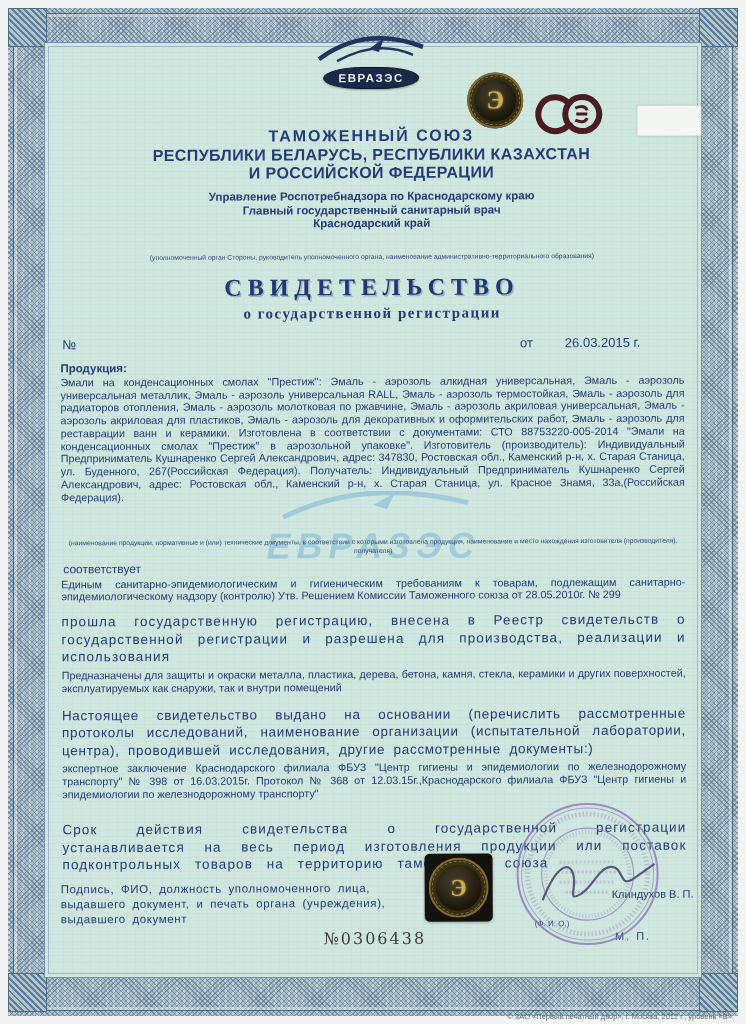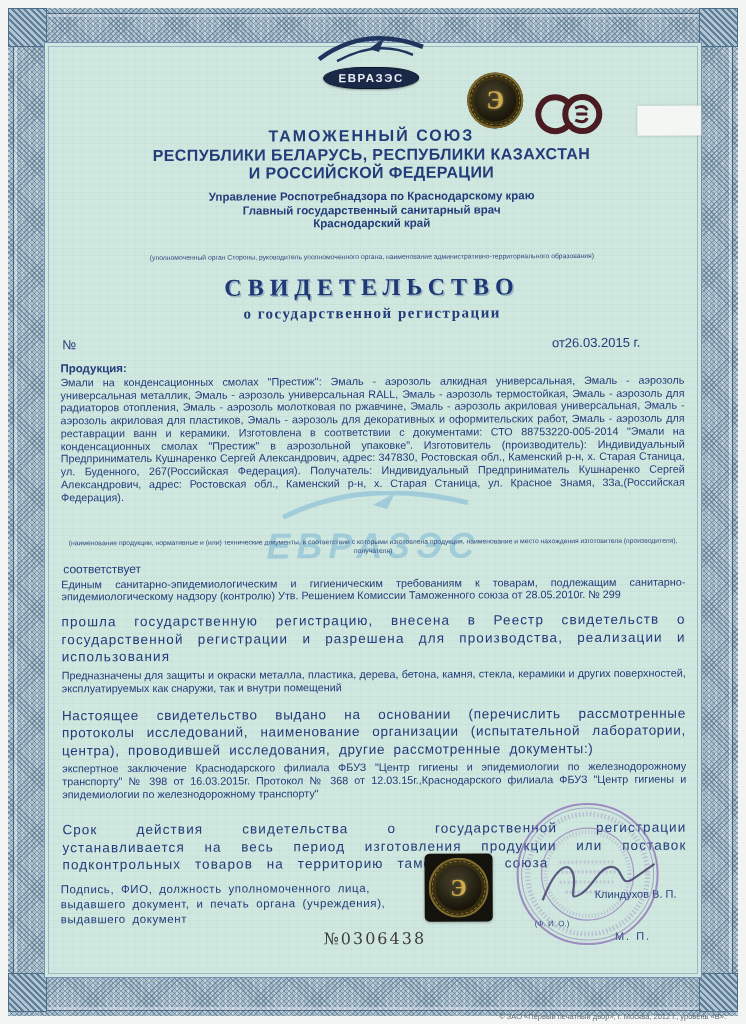--- a/index.html
+++ b/index.html
@@ -53,40 +53,40 @@
     font-size:24px;letter-spacing:6px;color:#1f3876;
     text-shadow:1.5px 1.5px 0 rgba(31,56,118,.28);
   }
   .doc-subtitle{margin-top:4px;text-align:center;font-family:"Liberation Serif",serif;font-weight:bold;
     font-size:15px;letter-spacing:1.5px;}
   
   .numrow{display:flex;align-items:baseline;margin-top:14px;font-size:13px;}
   .numrow .no{margin-left:2px;}
   .numrow .val{margin-left:70px;letter-spacing:.5px;}
   .numrow .spacer{flex:1;}
-  .numrow .ot{margin-right:0;}
+  .numrow .ot{margin-right:32px;}
   .numrow .date{margin-right:44px;}
   
   .product{margin-top:10px;}
   .product-label{font-weight:bold;font-size:11.5px;margin-bottom:2px;}
   .fine{font-size:10.8px;line-height:1.18;text-align:justify;}
   .cap.under-product{margin-top:36px;}
   .conforms-label{margin-top:6px;font-size:12px;margin-left:2px;}
   .conforms-text{margin-top:2px;}
   .big-par{margin-top:10px;font-size:13.5px;line-height:1.3;text-align:justify;
     letter-spacing:1.1px;word-spacing:9px;}
   .mid-par{margin-top:3px;font-size:10.8px;line-height:1.2;text-align:justify;}
   .basis{margin-top:12px;word-spacing:4px;letter-spacing:.7px;}
   .validity{margin-top:20px;}
   
   .sig-label{position:absolute;left:14px;top:838px;width:378px;
     font-size:11.5px;line-height:1.3;letter-spacing:.6px;word-spacing:3px;}
   .serial{position:absolute;left:0;right:0;top:886px;text-align:center;
     font-family:"DejaVu Serif",serif;font-size:16px;letter-spacing:2px;color:#3e3c3a;}
-  .signer{position:absolute;left:548px;top:846px;font-size:11px;}
+  .signer{position:absolute;left:565px;top:846px;font-size:11px;}
   .fio{position:absolute;left:488px;top:877px;font-size:8px;color:#33487f;}
   .mp{position:absolute;left:568px;top:888px;font-size:11px;letter-spacing:2px;}
   
   .emblem{position:absolute;left:50%;top:-8px;transform:translateX(-50%);text-align:center;z-index:5;}
   .ribbon{
     margin:0 auto;width:94px;height:20px;background:#1a2947;border:1.5px solid #0c1730;
     border-radius:50%/62%;display:flex;align-items:center;justify-content:center;
     color:#eaeef6;font-size:11.5px;font-weight:bold;letter-spacing:1.5px;
     box-shadow:0 1px 2px rgba(0,0,0,.35);
   }
@@ -106,21 +106,21 @@
   .holo-square .holo-in{left:4px;top:4px;width:60px;height:60px;}
   .holo-square .glyph{font-size:24px;}
   .se-mark{position:absolute;left:490px;top:48px;z-index:5;}
   .patch{position:absolute;left:594px;top:64px;width:64px;height:30px;z-index:5;
     background:#f3f6f3;box-shadow:0 0 3px rgba(40,60,80,.25);}
   .watermark{position:absolute;left:50%;top:448px;transform:translateX(-50%);
     text-align:center;opacity:.55;z-index:1;pointer-events:none;}
   .wm-text{font-size:36px;font-weight:bold;font-style:italic;letter-spacing:6px;color:#7db6d6;}
   .seal{position:absolute;left:467px;top:758px;z-index:5;opacity:.92;}
   .signature-svg{position:absolute;left:492px;top:812px;z-index:7;}
-  .footer{position:absolute;right:20px;bottom:3px;font-size:7.5px;color:#566774;z-index:4;margin-top:40px;}
+  .footer{position:absolute;right:12px;bottom:3px;font-size:7.5px;color:#566774;z-index:4;margin-top:40px;}
   .flow-text{position:relative;z-index:2;}
 </style>
 </head>
 <body>
 
 <div class="page">
   <div class="border-band"></div>
   <div class="corner tl"></div>
   <div class="corner tr"></div>
   <div class="corner bl"></div>

